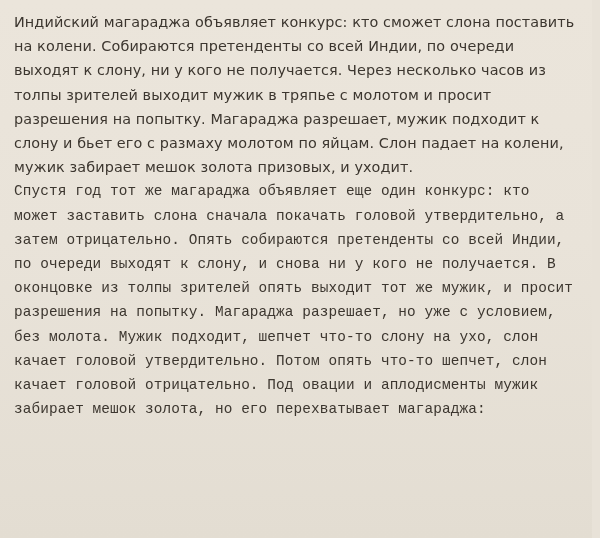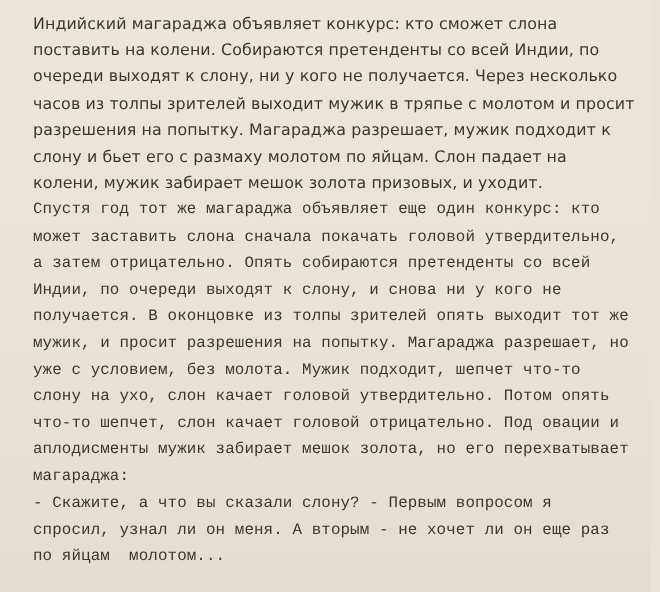--- a/index.html
+++ b/index.html
@@ -11,21 +11,21 @@
     height: 538px;
     background: #e8e2d8;
     font-family: "DejaVu Sans", sans-serif;
     overflow: hidden;
   }
   .page {
     position: relative;
     width: 592px;
     height: 538px;
     box-sizing: border-box;
-    padding: 10px 14px 8px 30px;
+    padding: 10px 14px 8px 14px;
     background: linear-gradient(180deg, #ebe5db 0%, #e9e3d9 45%, #e3ddd2 100%);
   }
   .text-body {
     color: #3c362f;
     font-size: 14.4px;
     line-height: 24.2px;
     letter-spacing: 0.1px;
     text-align: left;
   }
   .para {
@@ -38,15 +38,14 @@
     font-family: Liberation Mono, monospace;
   }
 </style>
 </head>
 <body>
 
 <div class="page">
   <div class="text-body">
     <p class="para">Индийский магараджа объявляет конкурс: кто сможет слона поставить на колени. Собираются претенденты со всей Индии, по очереди выходят к слону, ни у кого не получается. Через несколько часов из толпы зрителей выходит мужик в тряпье с молотом и просит разрешения на попытку. Магараджа разрешает, мужик подходит к слону и бьет его с размаху молотом по яйцам. Слон падает на колени, мужик забирает мешок золота призовых, и уходит.</p>
     <p class="para">Спустя год тот же магараджа объявляет еще один конкурс: кто может заставить слона сначала покачать головой утвердительно, а затем отрицательно. Опять собираются претенденты со всей Индии, по очереди выходят к слону, и снова ни у кого не получается. В оконцовке из толпы зрителей опять выходит тот же мужик, и просит разрешения на попытку. Магараджа разрешает, но уже с условием, без молота. Мужик подходит, шепчет что-то слону на ухо, слон качает головой утвердительно. Потом опять что-то шепчет, слон качает головой отрицательно. Под овации и аплодисменты мужик забирает мешок золота, но его перехватывает магараджа:</p>
-    <p class="para">- Скажите, а что вы сказали слону? - Первым вопросом я спросил, узнал ли он меня. А вторым - не хочет ли он еще раз  по яйцам  молотом...</p>
   </div>
 </div>
 
 </body></html>

